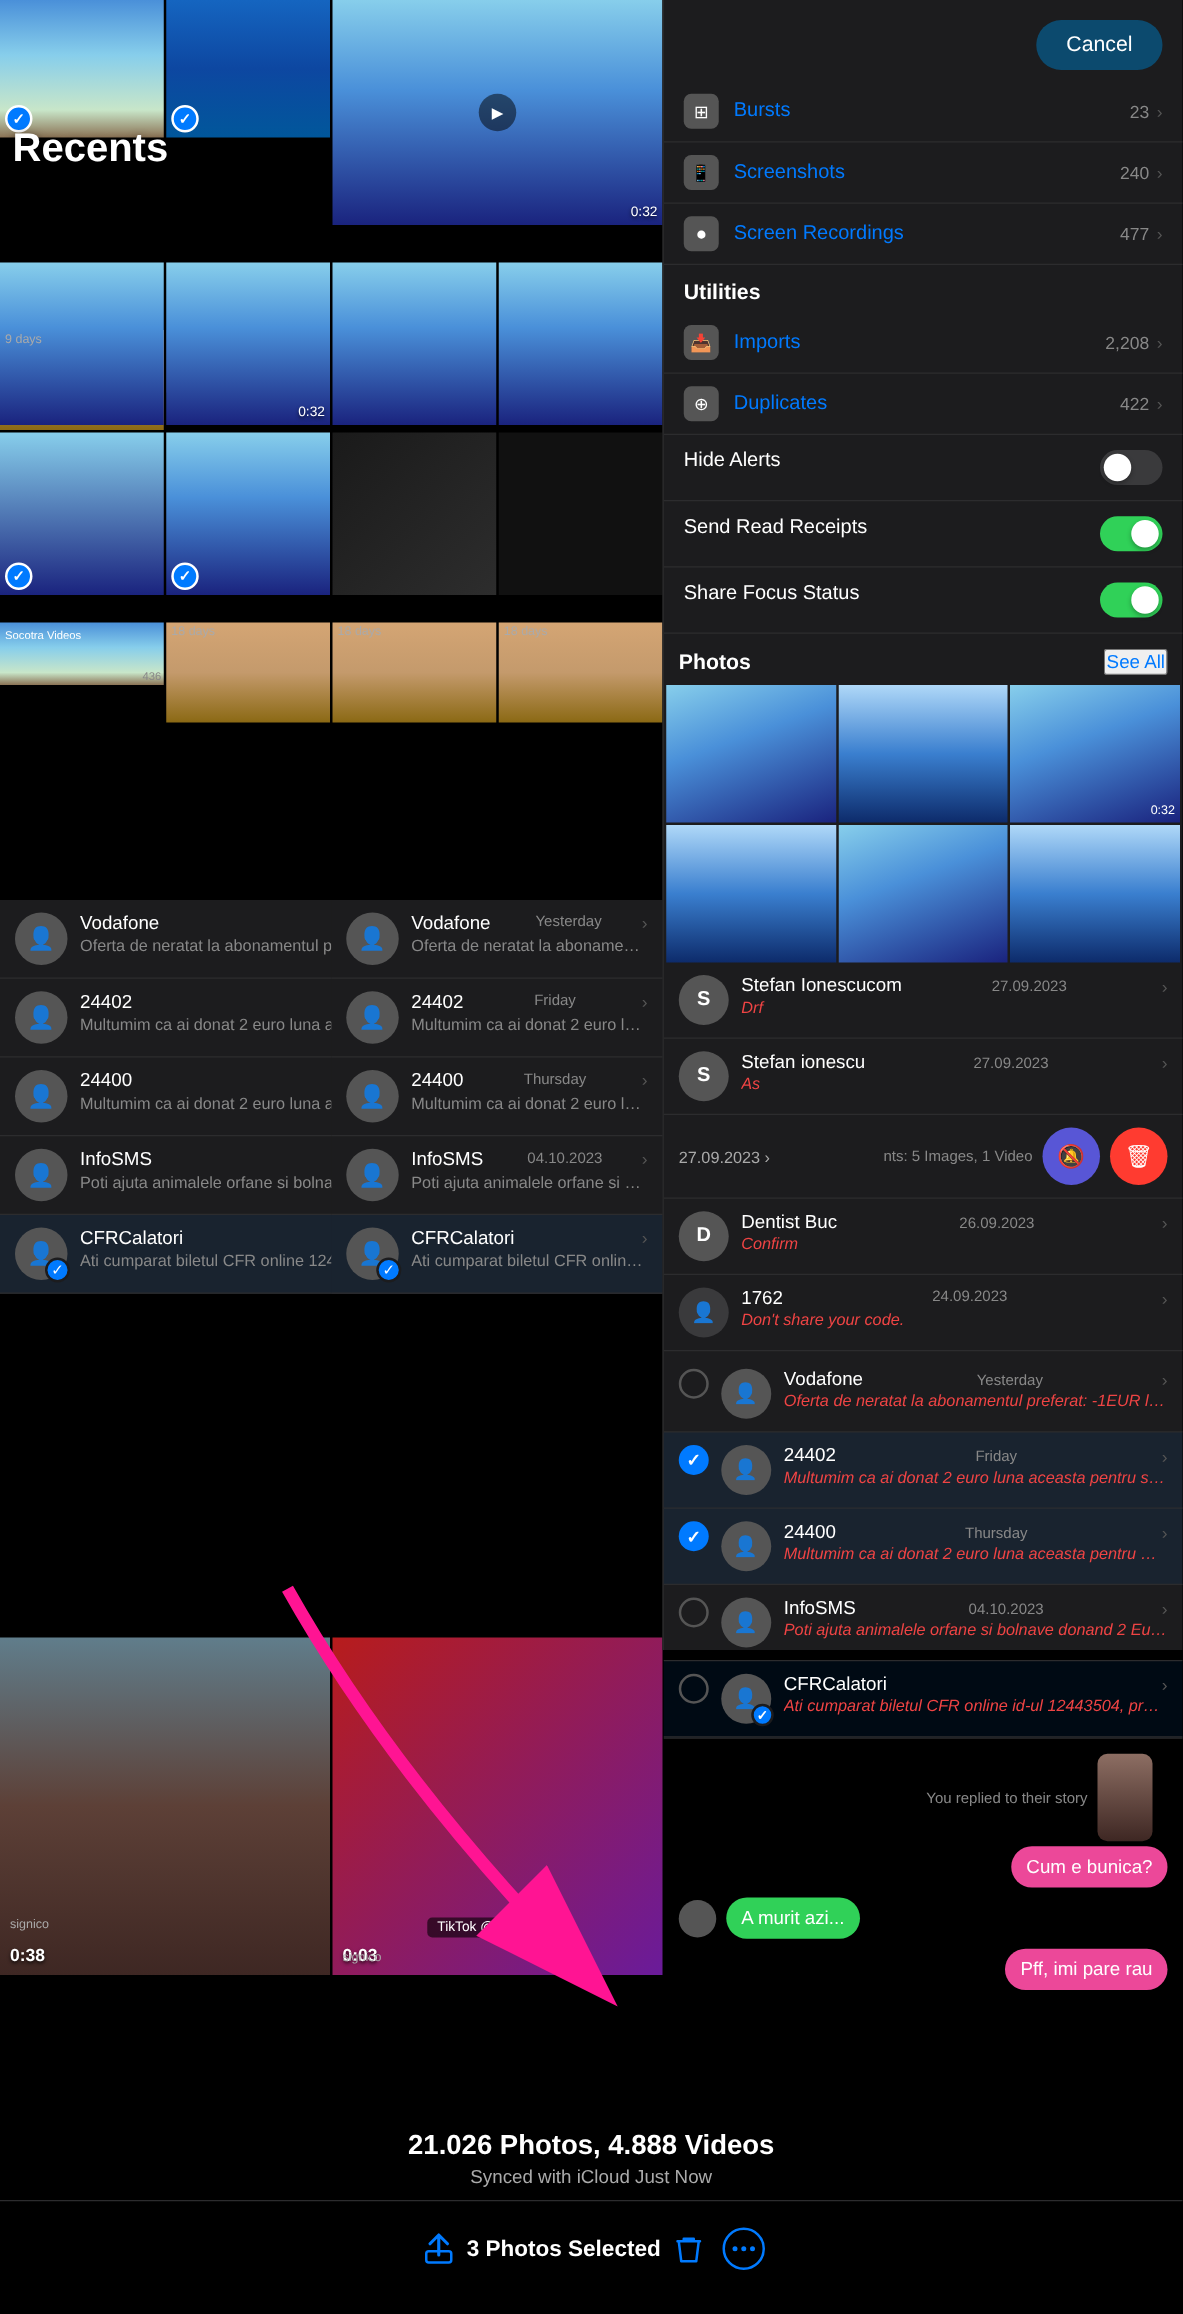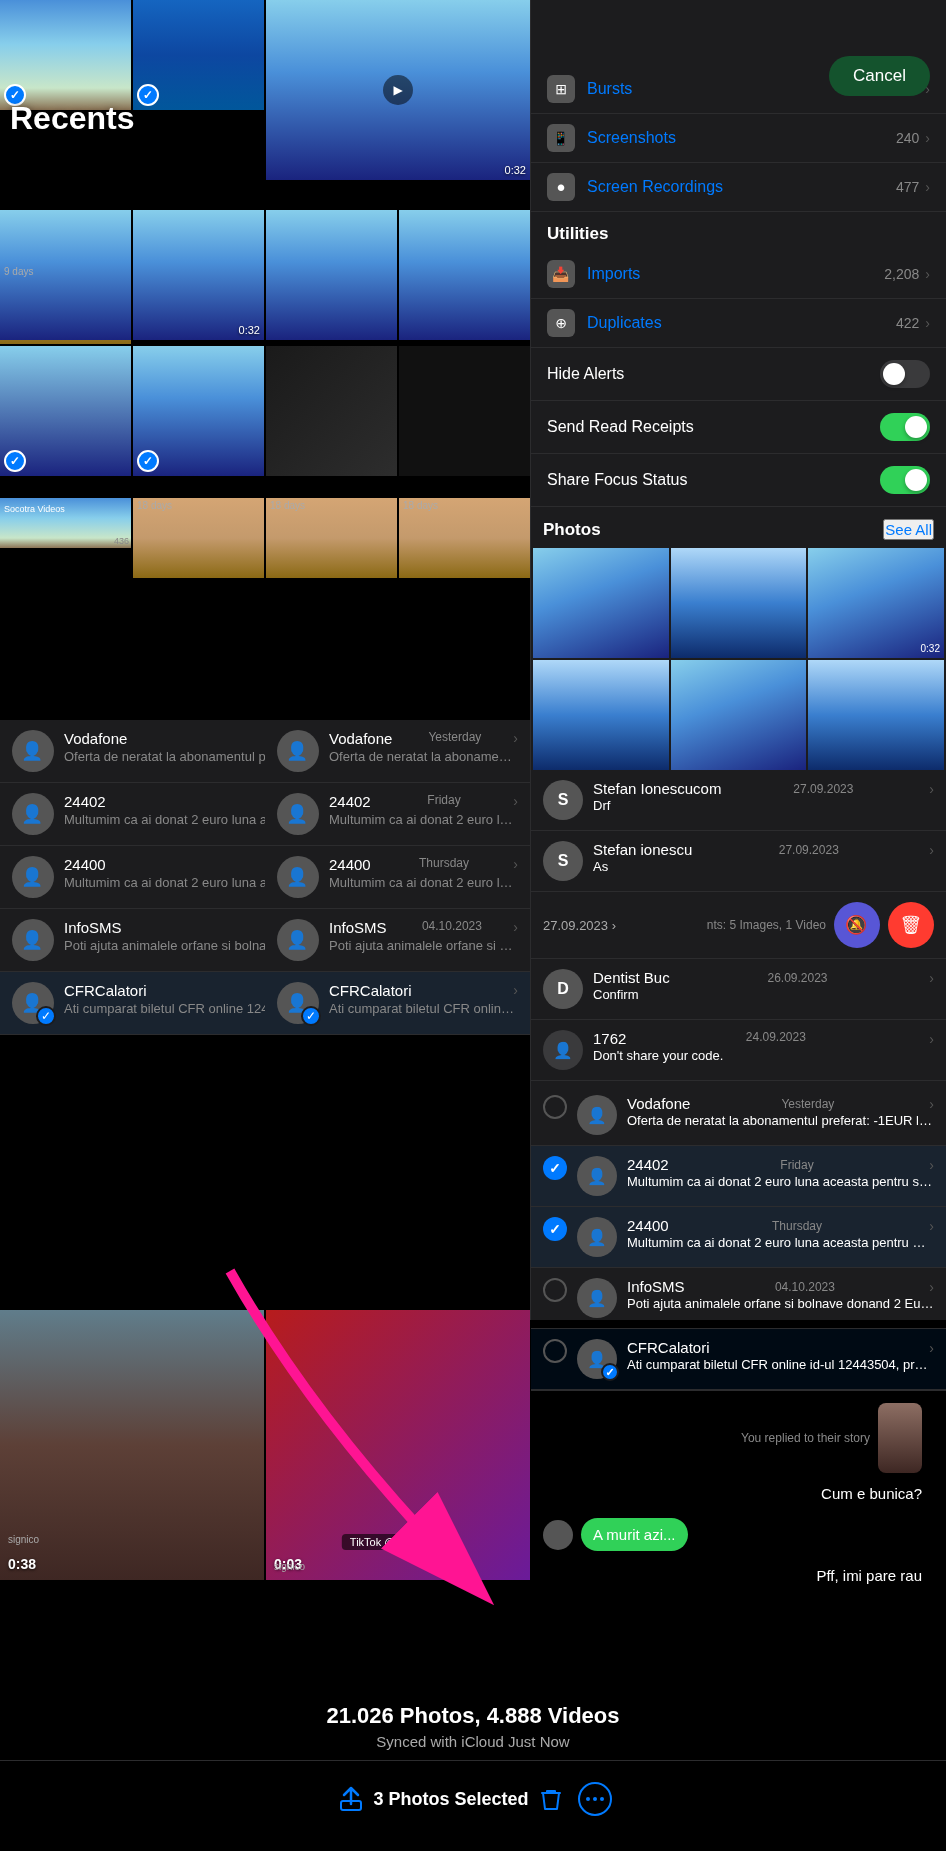--- a/index.html
+++ b/index.html
@@ -117,30 +117,29 @@
       width: 416px;
       height: 1320px;
       background: #1c1c1e;
       border-left: 0.5px solid #2c2c2e;
     }
 
     
     .cancel-btn {
       position: absolute;
       top: 16px; right: 16px;
-      background: #14532d;
+      background: #0c4a6e;
       color: white;
       font-size: 17px;
       font-weight: 500;
       padding: 10px 24px;
       border-radius: 22px;
       border: none;
       cursor: pointer;
       z-index: 20;
-      margin-top: 40px;
     }
 
     .lib-item {
       display: flex;
       align-items: center;
       padding: 10px 16px;
       border-bottom: 0.5px solid #2c2c2e;
     }
     .lib-icon {
       width: 28px; height: 28px;
@@ -159,21 +158,20 @@
     .section-header {
       padding: 12px 16px 6px;
       color: #fff;
       font-size: 17px;
       font-weight: 600;
     }
 
     
     .toggle-row {
       display: flex;
-      align-items: center;
       padding: 12px 16px;
       border-bottom: 0.5px solid #2c2c2e;
     }
     .toggle-label { color: white; font-size: 16px; flex: 1; }
     .toggle-switch {
       width: 50px; height: 28px;
       border-radius: 14px;
       position: relative;
       flex-shrink: 0;
     }
@@ -229,21 +227,21 @@
       color: white;
       font-size: 16px;
       font-weight: 600;
       flex-shrink: 0;
       margin-right: 10px;
     }
     .right-msg-avatar.s-avatar { background: #555; }
     .right-msg-avatar.d-avatar { background: #555; }
     .right-msg-content { flex: 1; min-width: 0; }
     .right-msg-name { color: white; font-size: 15px; font-weight: 500; }
-    .right-msg-preview { color: #ffffff; font-size: 13px; white-space: nowrap; overflow: hidden; text-overflow: ellipsis; margin-top: 1px; }
+    .right-msg-preview { color: #ef4444; font-size: 13px; white-space: nowrap; overflow: hidden; text-overflow: ellipsis; margin-top: 1px; font-style: italic; }
     .right-msg-time { color: #888; font-size: 12px; }
     .right-msg-chevron { color: #555; font-size: 14px; margin-left: 4px; align-self: center; }
 
     
     .swipe-actions-row {
       display: flex;
       align-items: center;
       padding: 10px 12px;
       border-bottom: 0.5px solid #2c2c2e;
       justify-content: space-between;
@@ -265,21 +263,21 @@
       display: flex; align-items: center; justify-content: center;
       color: white;
       font-size: 18px;
     }
     .chat-bubble-right {
       display: flex;
       justify-content: flex-end;
       margin-bottom: 8px;
     }
     .chat-bubble {
-      background: #000000;
+      background: #ec4899;
       color: white;
       padding: 8px 12px;
       border-radius: 18px;
       font-size: 15px;
       max-width: 280px;
     }
     .chat-bubble.green { background: #30d158; color: white; }
 
     .replied-story {
       display: flex;

